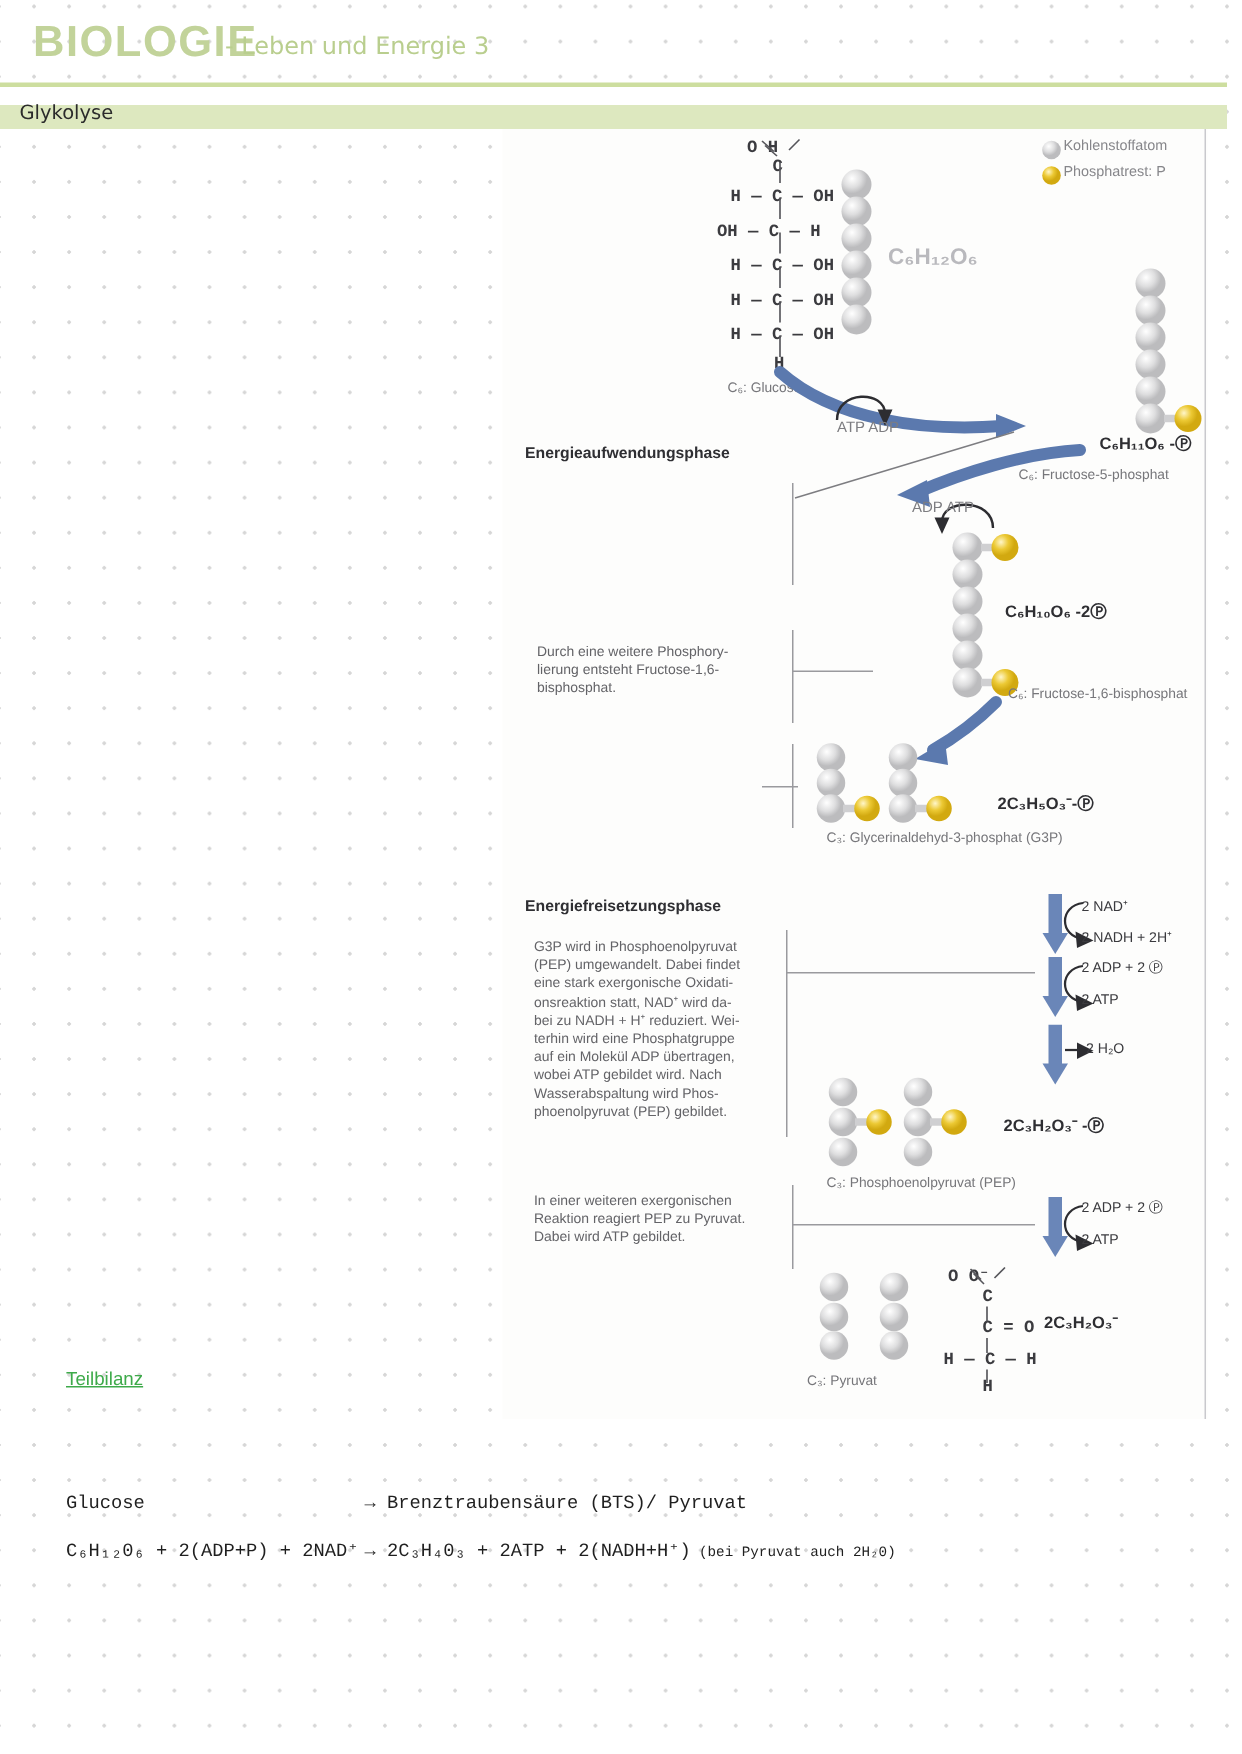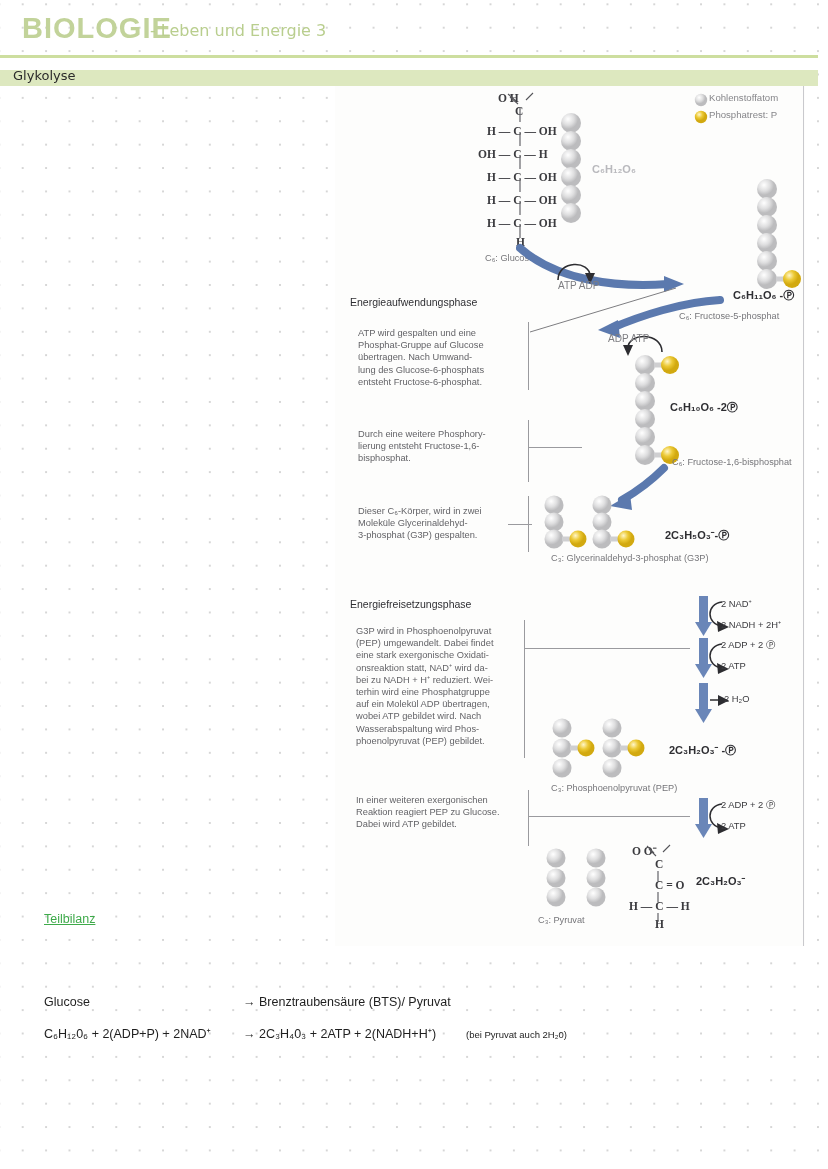--- a/index.html
+++ b/index.html
@@ -72,21 +72,21 @@
   }
   #fig-rule-right {
     position: absolute;
     left: 803px; top: 86px;
     width: 1px; height: 860px;
     background: #c9c9cd;
   }
   .phase-head {
     position: absolute;
     color: #2f2f33;
-    font-weight: normal;
+    font-weight: bold;
     font-size: 10.5px;
     font-family: "Liberation Sans", sans-serif;
     white-space: nowrap;
   }
   .body-txt {
     position: absolute;
     color: #636367;
     font-size: 9.3px;
     line-height: 12.2px;
     font-family: "Liberation Sans", sans-serif;
@@ -103,21 +103,21 @@
     position: absolute;
     color: #2e2e32;
     font-size: 11px;
     font-weight: bold;
     white-space: nowrap;
     font-family: "Liberation Sans", sans-serif;
   }
   .formula-light {
     position: absolute;
     color: #b9b9bd;
-    font-size: 11px;
+    font-size: 15px;
     font-weight: bold;
     white-space: nowrap;
     font-family: "Liberation Sans", sans-serif;
   }
   .cofactor {
     position: absolute;
     color: #3a3a3e;
     font-size: 9.4px;
     white-space: nowrap;
     font-family: "Liberation Sans", sans-serif;
@@ -135,21 +135,21 @@
     font-size: 9.6px;
     white-space: nowrap;
     font-family: "Liberation Sans", sans-serif;
   }
   .lewis {
     position: absolute;
     color: #3b3b3f;
     font-size: 11.5px;
     font-weight: bold;
     white-space: nowrap;
-    font-family: Liberation Serif, serif;
+    font-family: Liberation Mono, monospace;
   }
   .vbar {
     position: absolute;
     width: 1px;
     background: #9a9a9e;
   }
   .hbar {
     position: absolute;
     height: 1px;
     background: #9a9a9e;
@@ -162,21 +162,21 @@
     font-size: 12.5px;
     color: #3eaa4a;
     font-family: "Liberation Sans", sans-serif;
     white-space: nowrap;
     text-decoration: underline;
   }
   .bal {
     position: absolute;
     font-size: 12.5px;
     color: #1f1f1f;
-    font-family: Liberation Sans, sans-serif;
+    font-family: Liberation Mono, monospace;
     white-space: nowrap;
   }
 </style>
 </head>
 <body>
 
 <div id="page">
 
   <div id="hdr-title">BIOLOGIE</div>
   <div id="hdr-sub">- Leben und Energie 3</div>
@@ -275,25 +275,20 @@
     <path d="M 124 6 C 86 8, 44 22, 16 34" stroke="#5b79ae" stroke-width="8" fill="none" stroke-linecap="round"></path>
     <path d="M 22 26 L 2 36 L 24 44 Z" fill="#5b79ae"></path>
   </svg>
   <svg style="position:absolute;left:616px;top:326px;width:58px;height:30px">
     <path d="M 46 26 C 46 6, 12 6, 12 22" stroke="#2d2d31" stroke-width="1.6" fill="none"></path>
     <path d="M 7 19 L 12 30 L 17 19 Z" fill="#2d2d31"></path>
   </svg>
   <div class="atpadp" style="left:608px;top:333px">ADP  ATP</div>
 
   <div class="phase-head" style="left:350px;top:296px">Energieaufwendungsphase</div>
-  <div class="body-txt" style="left:358px;top:327px;width:172px">ATP wird gespalten und eine
-Phosphat-Gruppe auf Glucose
-übertragen. Nach Umwand-
-lung des Glucose-6-phosphats
-entsteht Fructose-6-phosphat.</div>
   <div class="vbar" style="left:528px;top:322px;height:68px"></div>
 
   <div class="body-txt" style="left:358px;top:428px;width:172px">Durch eine weitere Phosphory-
 lierung entsteht Fructose-1,6-
 bisphosphat.</div>
   <div class="vbar" style="left:528px;top:420px;height:62px"></div>
   <div class="hbar" style="left:528px;top:447px;width:54px"></div>
 
   <svg style="position:absolute;left:630px;top:354px;width:50px;height:126px">
     <circle cx="15" cy="11" r="10" fill="url(#gC)"></circle>
@@ -308,23 +303,20 @@
     <circle cx="40" cy="101" r="9" fill="url(#gP)"></circle>
   </svg>
   <div class="formula" style="left:670px;top:400px">C₆H₁₀O₆ -2Ⓟ</div>
   <div class="mol-caption" style="left:672px;top:457px">C₆: Fructose-1,6-bisphosphat</div>
 
   <svg style="position:absolute;left:608px;top:462px;width:72px;height:52px">
     <path d="M 56 6 C 44 18, 28 30, 14 38" stroke="#5b79ae" stroke-width="8" fill="none" stroke-linecap="round"></path>
     <path d="M 22 32 L 2 44 L 24 48 Z" fill="#5b79ae"></path>
   </svg>
 
-  <div class="body-txt" style="left:358px;top:505px;width:178px">Dieser C₆-Körper, wird in zwei
-Moleküle Glycerinaldehyd-
-3-phosphat (G3P) gespalten.</div>
   <div class="vbar" style="left:528px;top:496px;height:56px"></div>
   <div class="hbar" style="left:508px;top:524px;width:24px"></div>
 
   <svg style="position:absolute;left:540px;top:495px;width:100px;height:62px">
     <circle cx="14" cy="10" r="9.5" fill="url(#gC)"></circle>
     <circle cx="14" cy="27" r="9.5" fill="url(#gC)"></circle>
     <circle cx="14" cy="44" r="9.5" fill="url(#gC)"></circle>
     <line x1="22" y1="44" x2="32" y2="44" stroke="#cfcfd1" stroke-width="5"></line>
     <circle cx="38" cy="44" r="8.5" fill="url(#gP)"></circle>
     <circle cx="62" cy="10" r="9.5" fill="url(#gC)"></circle>
@@ -391,21 +383,21 @@
     <circle cx="66" cy="10" r="9.5" fill="url(#gC)"></circle>
     <circle cx="66" cy="30" r="9.5" fill="url(#gC)"></circle>
     <circle cx="66" cy="50" r="9.5" fill="url(#gC)"></circle>
     <line x1="74" y1="30" x2="84" y2="30" stroke="#cfcfd1" stroke-width="5"></line>
     <circle cx="90" cy="30" r="8.5" fill="url(#gP)"></circle>
   </svg>
   <div class="formula" style="left:669px;top:742px">2C₃H₂O₃⁻ -Ⓟ</div>
   <div class="mol-caption" style="left:551px;top:783px">C₃: Phosphoenolpyruvat (PEP)</div>
 
   <div class="body-txt" style="left:356px;top:794px;width:188px">In einer weiteren exergonischen
-Reaktion reagiert PEP zu Glucose.
+Reaktion reagiert PEP zu Pyruvat.
 Dabei wird ATP gebildet.</div>
   <div class="vbar" style="left:528px;top:790px;height:56px"></div>
   <div class="hbar" style="left:528px;top:816px;width:162px"></div>
 
   <svg style="position:absolute;left:694px;top:798px;width:22px;height:42px">
     <rect x="5" y="0" width="9" height="28" fill="#6a86b8"></rect>
     <path d="M 1 26 L 9.5 40 L 18 26 Z" fill="#6a86b8"></path>
   </svg>
   <svg style="position:absolute;left:700px;top:800px;width:32px;height:34px">
     <path d="M 22 4 C 6 6, 6 26, 22 28" stroke="#2d2d31" stroke-width="1.5" fill="none"></path>

